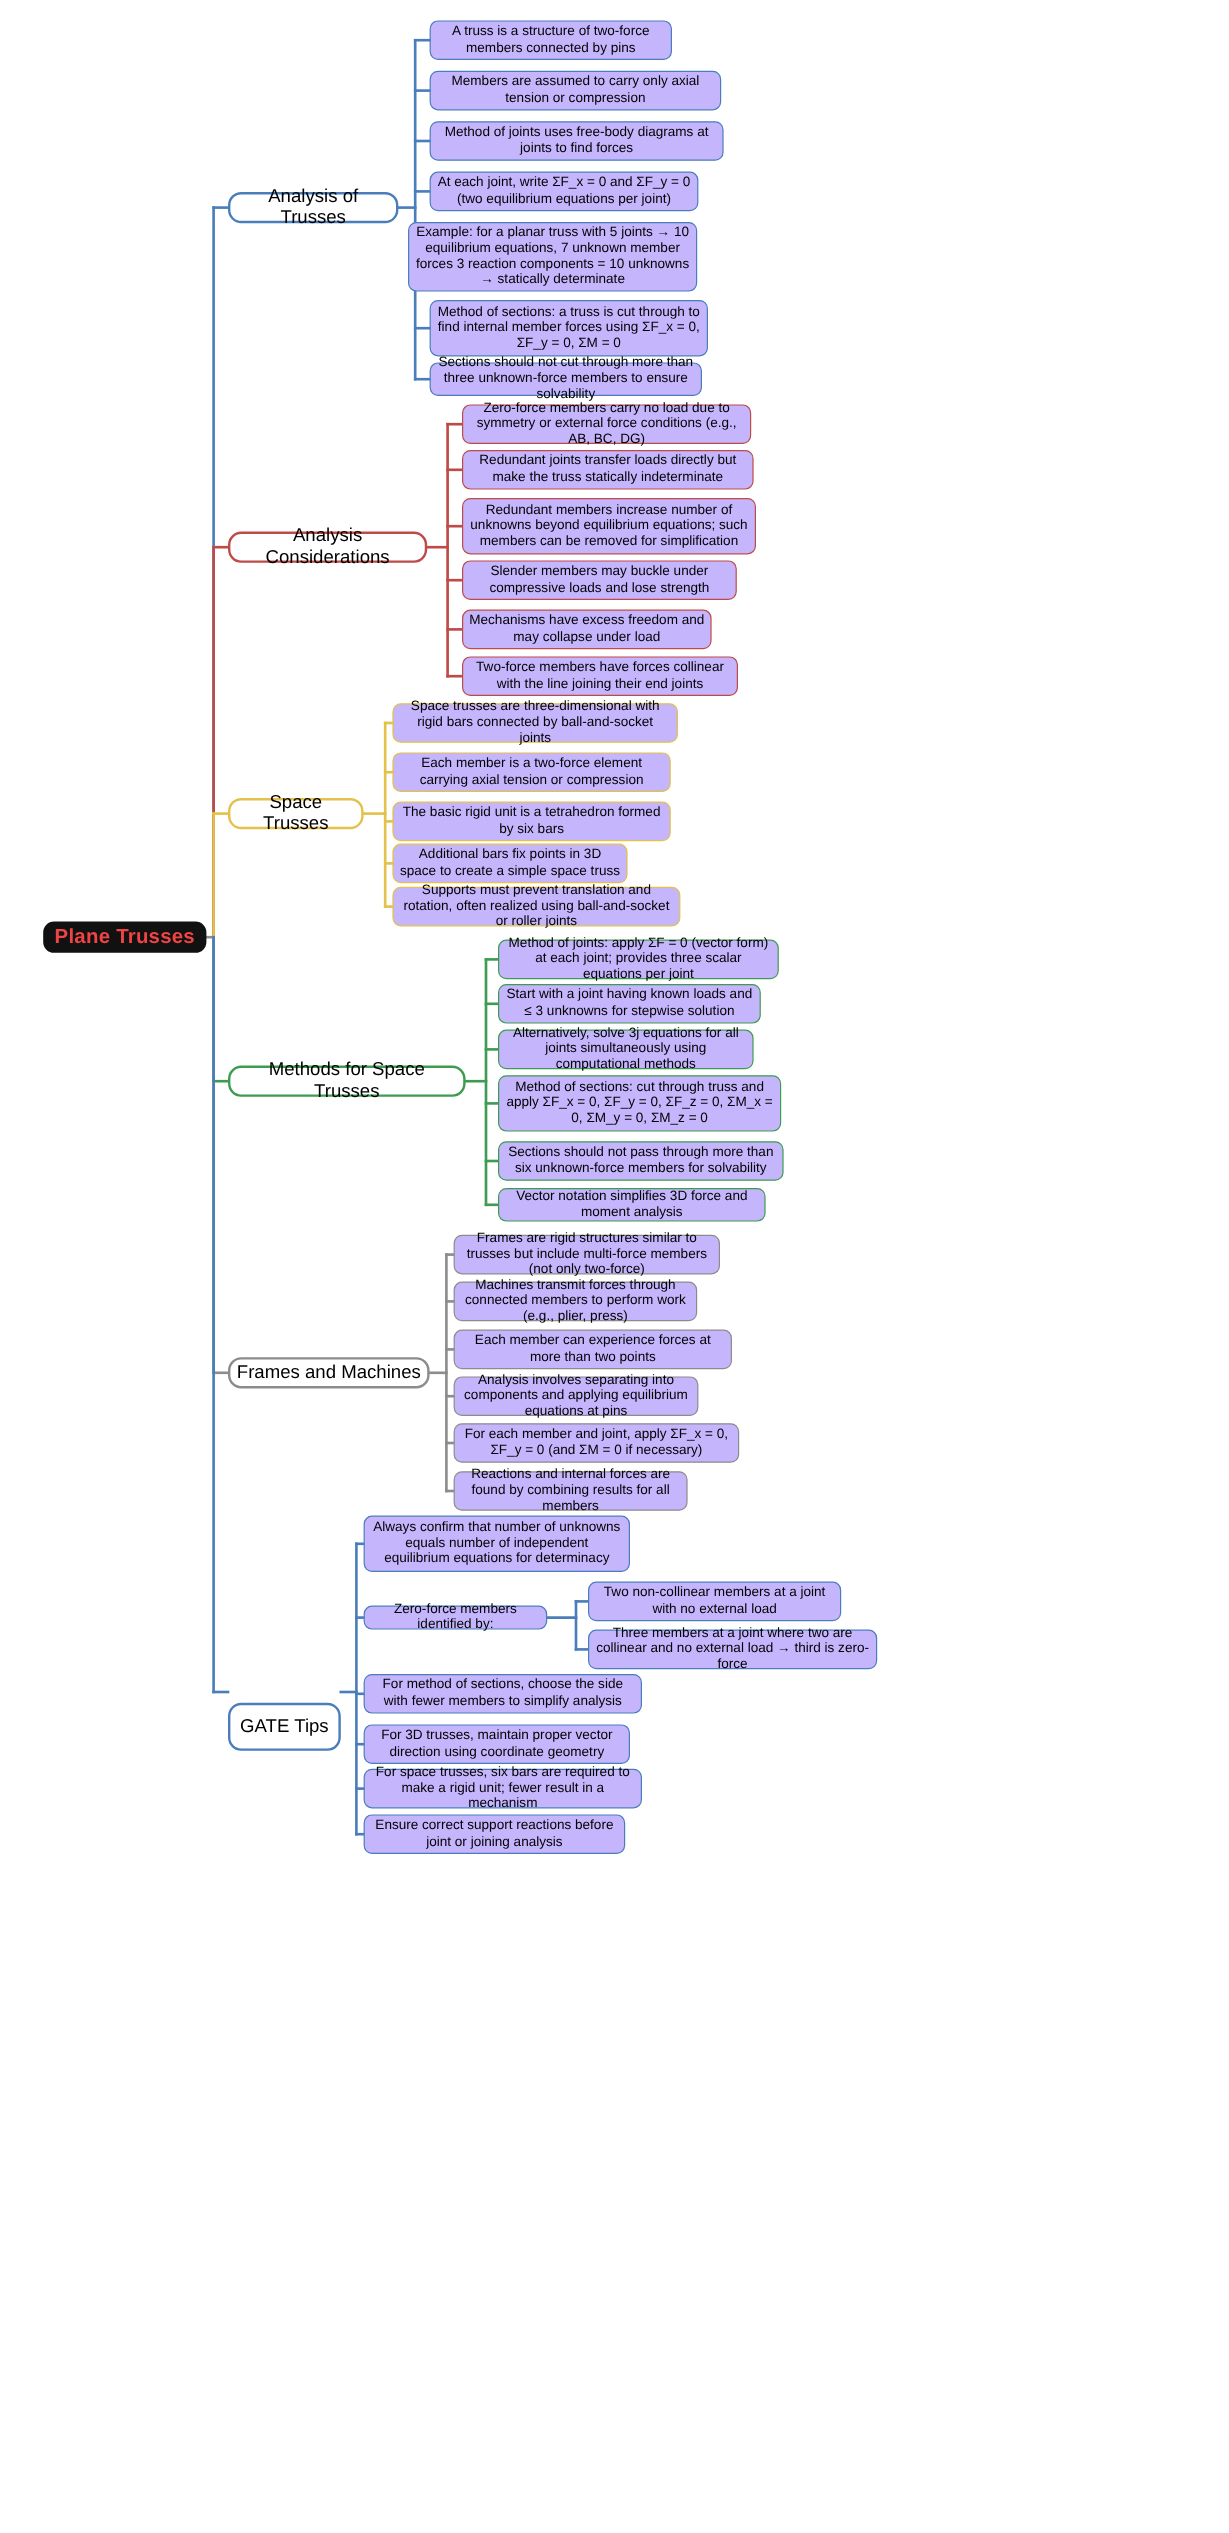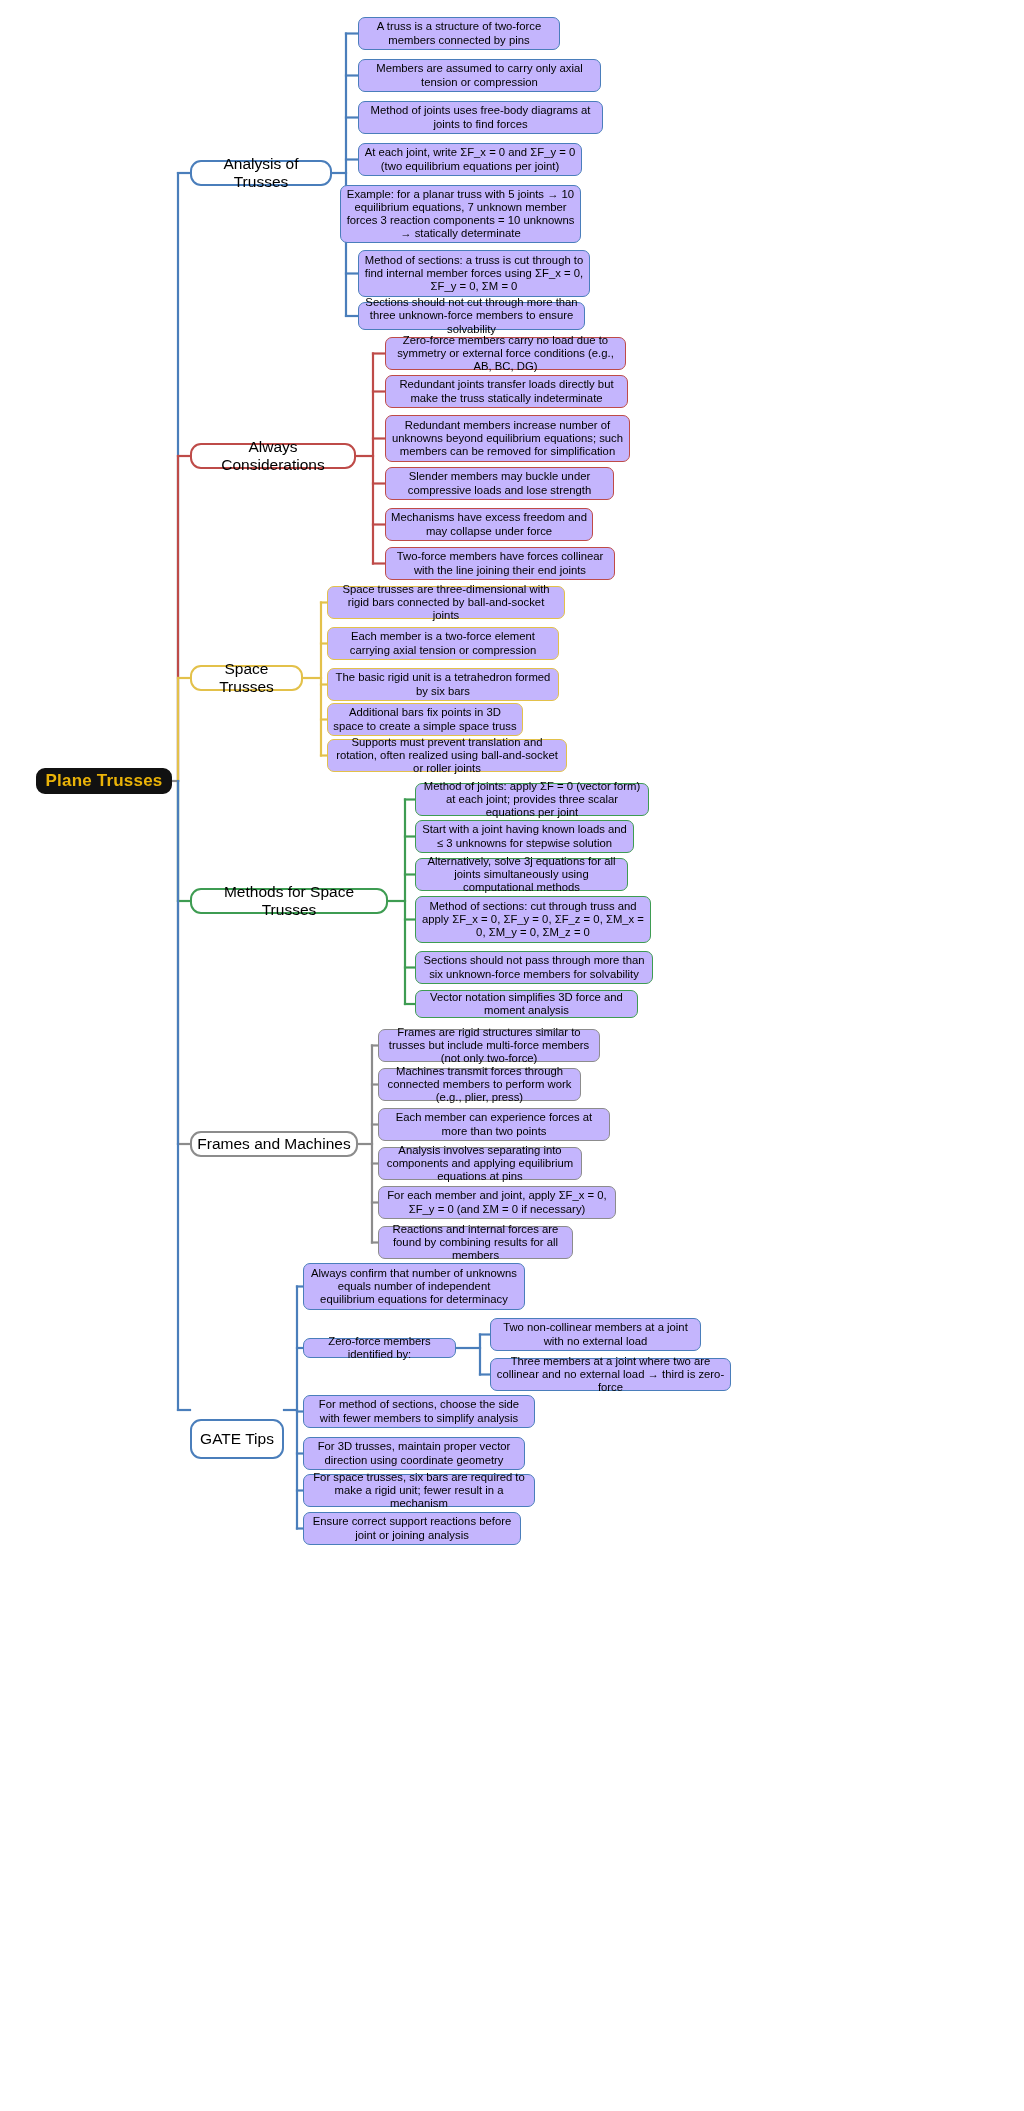--- a/index.html
+++ b/index.html
@@ -12,21 +12,21 @@
   svg.links{position:absolute;left:0;top:0;width:1024px;height:2111px;pointer-events:none;}
   .node{
     position:absolute;box-sizing:border-box;
     display:flex;align-items:center;justify-content:center;
     text-align:center;background:#ffffff;
     line-height:1.16;
   }
   .node .txt{display:block;padding:0 5px;width:100%;}
   
   .root{
-    background:#111111;color:#eab308;border:2px solid #111111;border-radius:9px;
+    background:#111111;color:#ef4444;border:2px solid #111111;border-radius:9px;
     font-size:17px;font-weight:bold;letter-spacing:.2px;
   }
   
   .branch{
     border-width:2px;border-style:solid;border-radius:11px;
     font-size:15.5px;color:#000000;background:#ffffff;
   }
   
   .leaf{
     border-width:1.6px;border-style:solid;border-radius:7px;
@@ -127,36 +127,36 @@
       <div class="node leaf" style="left: 340px; top: 185px; width: 241px; height: 58px; border-color: rgb(74, 126, 187);">
         <span class="txt">Example: for a planar truss with 5 joints → 10 equilibrium equations, 7 unknown member forces 3 reaction components = 10 unknowns → statically determinate</span>
       </div>
       <div class="node leaf" style="left: 358px; top: 250px; width: 232px; height: 47px; border-color: rgb(74, 126, 187);">
         <span class="txt">Method of sections: a truss is cut through to find internal member forces using ΣF_x = 0, ΣF_y = 0, ΣM = 0</span>
       </div>
       <div class="node leaf" style="left: 358px; top: 302px; width: 227px; height: 28px; border-color: rgb(74, 126, 187);">
         <span class="txt">Sections should not cut through more than three unknown-force members to ensure solvability</span>
       </div>
       <div class="node branch" style="left: 190px; top: 443px; width: 166px; height: 26px; border-color: rgb(190, 75, 72);">
-        <span class="txt">Always Considerations</span>
+        <span class="txt">Analysis Considerations</span>
       </div>
       <div class="node leaf" style="left: 385px; top: 337px; width: 241px; height: 33px; border-color: rgb(190, 75, 72);">
         <span class="txt">Zero-force members carry no load due to symmetry or external force conditions (e.g., AB, BC, DG)</span>
       </div>
       <div class="node leaf" style="left: 385px; top: 375px; width: 243px; height: 33px; border-color: rgb(190, 75, 72);">
         <span class="txt">Redundant joints transfer loads directly but make the truss statically indeterminate</span>
       </div>
       <div class="node leaf" style="left: 385px; top: 415px; width: 245px; height: 47px; border-color: rgb(190, 75, 72);">
         <span class="txt">Redundant members increase number of unknowns beyond equilibrium equations; such members can be removed for simplification</span>
       </div>
       <div class="node leaf" style="left: 385px; top: 467px; width: 229px; height: 33px; border-color: rgb(190, 75, 72);">
         <span class="txt">Slender members may buckle under compressive loads and lose strength</span>
       </div>
       <div class="node leaf" style="left: 385px; top: 508px; width: 208px; height: 33px; border-color: rgb(190, 75, 72);">
-        <span class="txt">Mechanisms have excess freedom and may collapse under force</span>
+        <span class="txt">Mechanisms have excess freedom and may collapse under load</span>
       </div>
       <div class="node leaf" style="left: 385px; top: 547px; width: 230px; height: 33px; border-color: rgb(190, 75, 72);">
         <span class="txt">Two-force members have forces collinear with the line joining their end joints</span>
       </div>
       <div class="node branch" style="left: 190px; top: 665px; width: 113px; height: 26px; border-color: rgb(227, 193, 74);">
         <span class="txt">Space Trusses</span>
       </div>
       <div class="node leaf" style="left: 327px; top: 586px; width: 238px; height: 33px; border-color: rgb(227, 193, 74);">
         <span class="txt">Space trusses are three-dimensional with rigid bars connected by ball-and-socket joints</span>
       </div>

